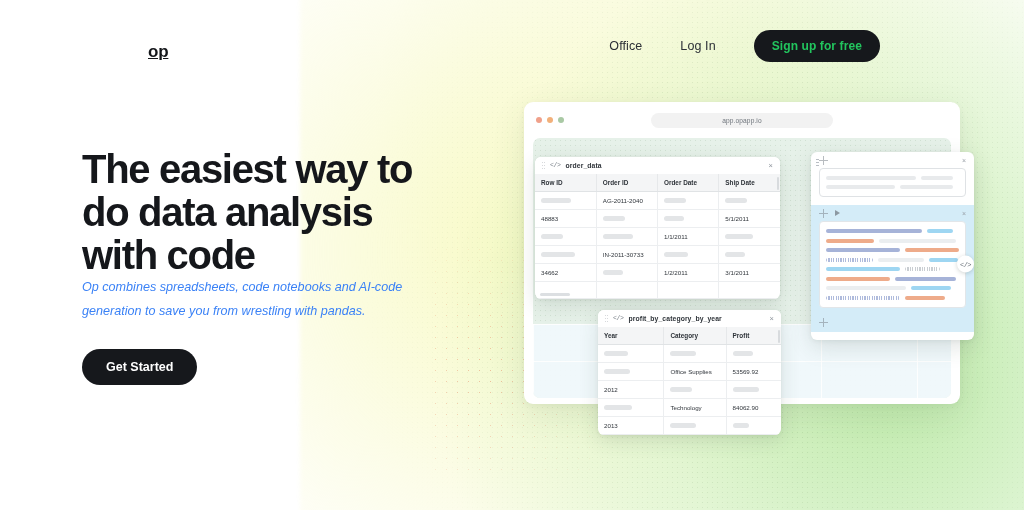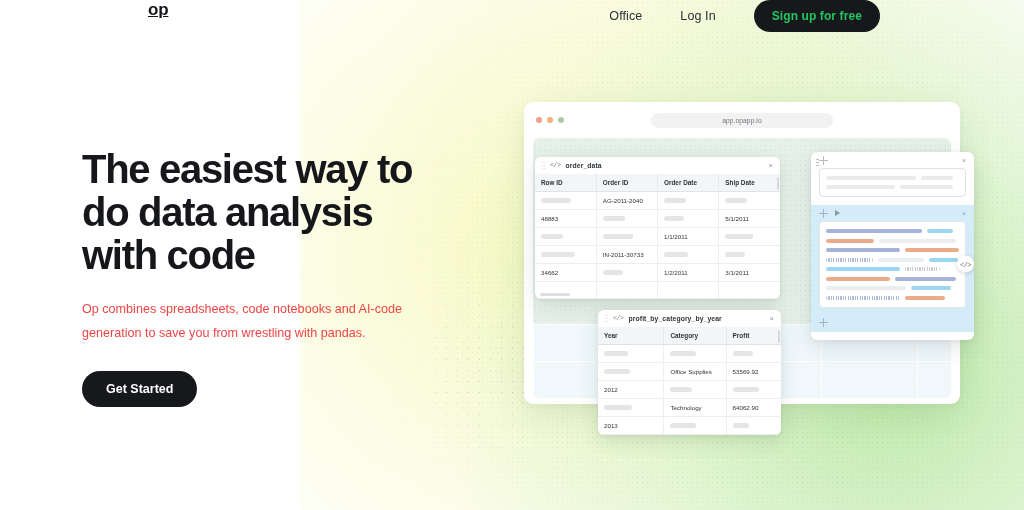--- a/index.html
+++ b/index.html
@@ -62,21 +62,21 @@
     -webkit-mask-image: radial-gradient(circle at 22% 62%, rgba(0,0,0,0.85) 0%, rgba(0,0,0,0) 58%);
     mask-image: radial-gradient(circle at 22% 62%, rgba(0,0,0,0.85) 0%, rgba(0,0,0,0) 58%);
   }
 
   
   .nav {
     position: relative;
     z-index: 10;
     height: 62px;
     display: flex;
-    align-items: flex-start;
+    align-items: flex-end;
     padding: 0 144px 0 148px;
     gap: 24px;
   }
 
   .logo {
     font-size: 17px;
     font-weight: 700;
     color: #14161a;
     letter-spacing: -0.2px;
   }
@@ -119,26 +119,26 @@
   .headline {
     font-size: 40px;
     line-height: 1.07;
     font-weight: 700;
     letter-spacing: -1.3px;
     color: #15171b;
     white-space: pre-line;
   }
 
   .subhead {
-    margin-top: 22px;
     font-size: 12.6px;
     line-height: 1.85;
-    color: #ef4444;
+    color: #3b82f6;
     max-width: 330px;
     white-space: pre-line;
+    font-style: italic;
   }
 
   .get-started {
     margin-top: 26px;
     background: #16181c;
     color: #fff;
     font-size: 12.5px;
     font-weight: 600;
     padding: 11px 24px;
     border: none;

